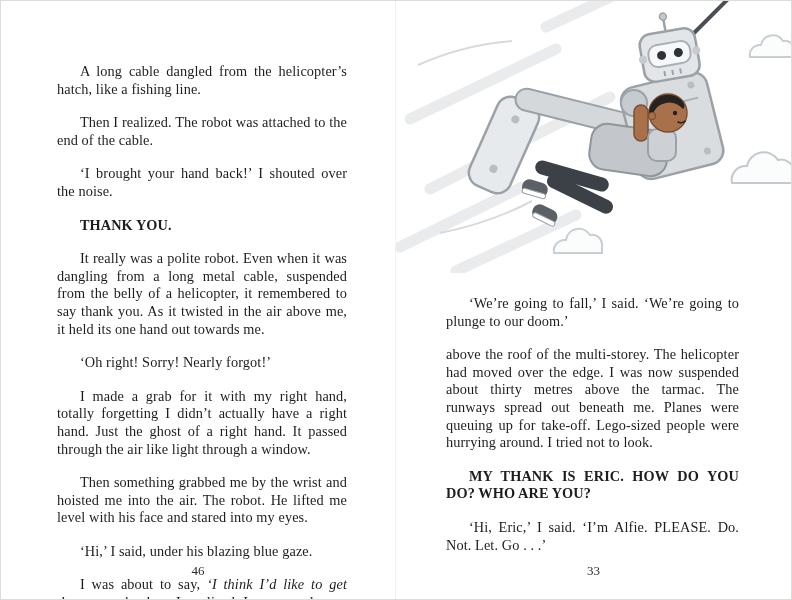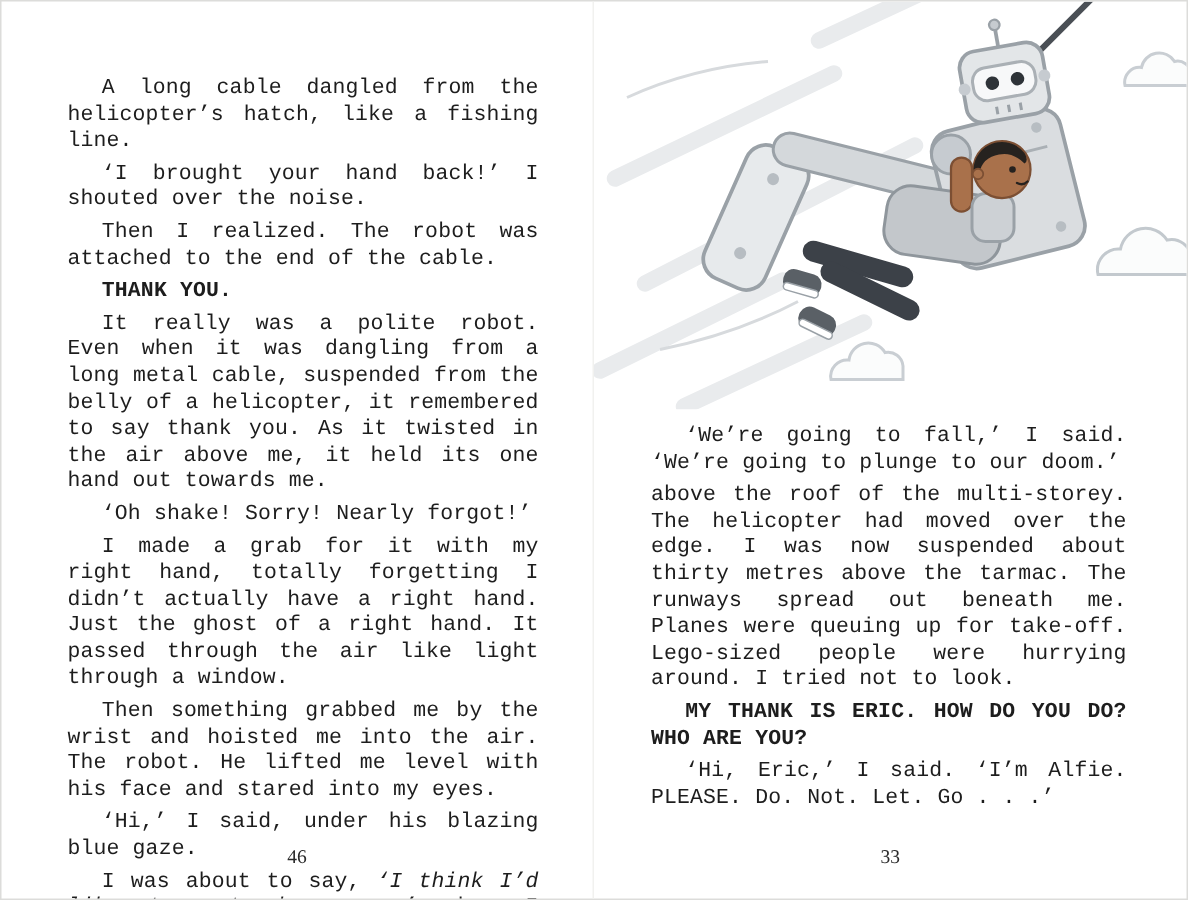--- a/index.html
+++ b/index.html
@@ -27,21 +27,21 @@
     text-align:justify;
     color:#1d1d1d;
     letter-spacing:0.1px;
   }
   .page-left .text-block {
     position:absolute; top:46px; left:40px; right:32px;
   }
   .page-right .text-block {
     position:absolute; top:278px; left:34px; right:36px;
   }
-  p.para { margin:4px;font-family:Liberation Mono, monospace; }
+  p.para { margin:16px; }
   p.para.indent { text-indent:1.6em; }
   .seg-normal { font-weight:normal; }
   .seg-bold   { font-weight:bold; }
   .seg-italic { font-style:italic; }
   .page-number {
     position:absolute;
     bottom:22px; left:0; right:0;
     text-align:center;
     font-size:13px;
     color:#2a2a2a;
@@ -53,25 +53,25 @@
   }
 </style>
 </head>
 <body>
 
 <div class="spread">
 
   <div class="page page-left">
     <div class="text-block">
         <p class="para indent"><span class="seg-normal">A long cable dangled from the helicopter’s hatch, like a fishing line.</span></p>
+        <p class="para indent"><span class="seg-normal">Then I realized. The robot was attached to the end of the cable.</span></p>
         <p class="para indent"><span class="seg-normal">‘I brought your hand back!’ I shouted over the noise.</span></p>
-        <p class="para indent"><span class="seg-normal">Then I realized. The robot was attached to the end of the cable.</span></p>
         <p class="para indent"><span class="seg-bold">THANK YOU.</span></p>
         <p class="para indent"><span class="seg-normal">It really was a polite robot. Even when it was dangling from a long metal cable, suspended from the belly of a helicopter, it remembered to say thank you. As it twisted in the air above me, it held its one hand out towards me.</span></p>
-        <p class="para indent"><span class="seg-normal">‘Oh shake! Sorry! Nearly forgot!’</span></p>
+        <p class="para indent"><span class="seg-normal">‘Oh right! Sorry! Nearly forgot!’</span></p>
         <p class="para indent"><span class="seg-normal">I made a grab for it with my right hand, totally forgetting I didn’t actually have a right hand. Just the ghost of a right hand. It passed through the air like light through a window.</span></p>
         <p class="para indent"><span class="seg-normal">Then something grabbed me by the wrist and hoisted me into the air. The robot. He lifted me level with his face and stared into my eyes.</span></p>
         <p class="para indent"><span class="seg-normal">‘Hi,’ I said, under his blazing blue gaze.</span></p>
         <p class="para indent"><span class="seg-normal">I was about to say, </span><span class="seg-italic">‘I think I’d like to get down now,’</span><span class="seg-normal"> when I realized I was no longer dangling three metres</span></p>
       </div>
     <div class="page-number">46</div>
   </div>
 
   <div class="page page-right">
 

